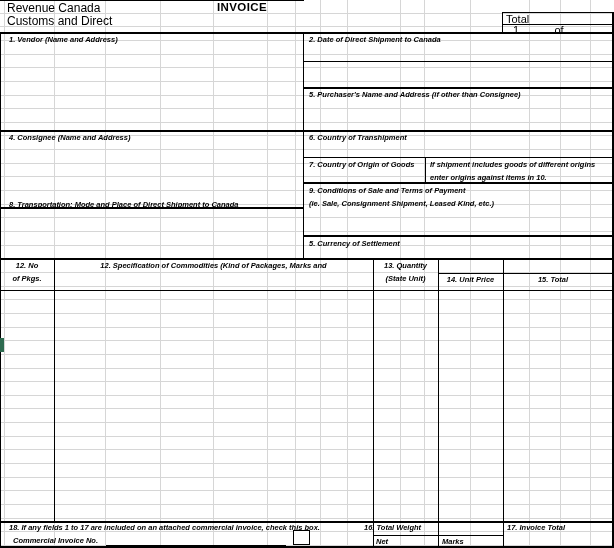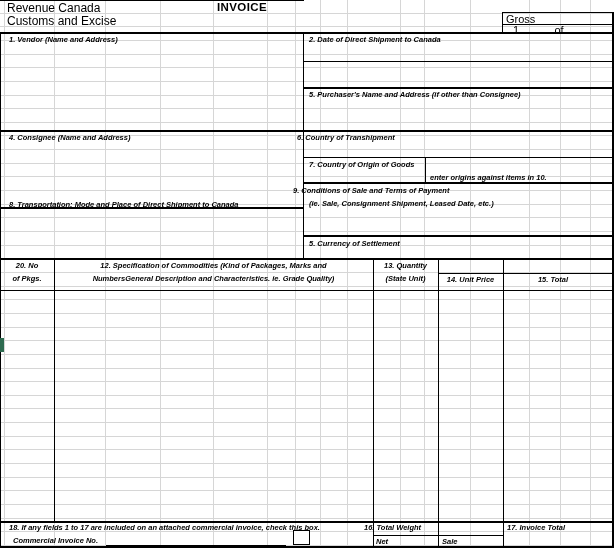--- a/index.html
+++ b/index.html
@@ -66,51 +66,51 @@
   <div class="bk" style="left:54px;top:258px;width:1px;height:264px"></div>
   <div class="bk" style="left:373px;top:258px;width:1px;height:290px"></div>
   <div class="bk" style="left:438px;top:258px;width:1px;height:290px"></div>
   <div class="bk" style="left:503px;top:258px;width:1px;height:290px"></div>
 
   <div class="bk" style="left:106px;top:545px;width:180px;height:1px"></div>
 
   <div id="greenmark" style="background: rgb(46, 107, 80);"></div>
 
   <div class="ttl" style="left:7px;top:2px">Revenue Canada</div>
-  <div class="ttl" style="left:7px;top:15px">Customs and Excise</div>
+  <div class="ttl" style="left:7px;top:15px">Customs and Direct</div>
   <div class="ttl big" style="left:217px;top:1px">INVOICE</div>
 
-  <div class="pg" style="left:506px;top:14px">Gross</div>
+  <div class="pg" style="left:506px;top:14px">Total</div>
   <div class="pg cc" style="left:502px;top:25px;width:28px">1</div>
   <div class="pg cc" style="left:529px;top:25px;width:60px">of</div>
 
   <div class="lbl" style="left:9px;top:35px">1. Vendor (Name and Address)</div>
   <div class="lbl" style="left:9px;top:133px">4. Consignee (Name and Address)</div>
   <div class="lbl" style="left:9px;top:200px">8. Transportation: Mode and Place of Direct Shipment to Canada</div>
 
   <div class="lbl" style="left:309px;top:35px">2. Date of Direct Shipment to Canada</div>
   <div class="lbl" style="left:309px;top:90px">5. Purchaser's Name and Address (if other than Consignee)</div>
-  <div class="lbl" style="left:297px;top:133px">6. Country of Transhipment</div>
+  <div class="lbl" style="left:309px;top:133px">6. Country of Transhipment</div>
   <div class="lbl" style="left:309px;top:160px">7. Country of Origin of Goods</div>
+  <div class="lbl" style="left:430px;top:160px">If shipment includes goods of different origins</div>
   <div class="lbl" style="left:430px;top:173px">enter origins against items in 10.</div>
-  <div class="lbl" style="left:293px;top:186px">9. Conditions of Sale and Terms of Payment</div>
-  <div class="lbl" style="left:309px;top:199px">(ie. Sale, Consignment Shipment, Leased Date, etc.)</div>
+  <div class="lbl" style="left:309px;top:186px">9. Conditions of Sale and Terms of Payment</div>
+  <div class="lbl" style="left:309px;top:199px">(ie. Sale, Consignment Shipment, Leased Kind, etc.)</div>
   <div class="lbl" style="left:309px;top:239px">5. Currency of Settlement</div>
 
-  <div class="lbl cc" style="left:0;top:261px;width:54px">20. No</div>
+  <div class="lbl cc" style="left:0;top:261px;width:54px">12. No</div>
   <div class="lbl cc" style="left:0;top:274px;width:54px">of Pkgs.</div>
   <div class="lbl cc" style="left:54px;top:261px;width:319px">12. Specification of Commodities (Kind of Packages, Marks and</div>
-  <div class="lbl cc" style="left:54px;top:274px;width:319px">NumbersGeneral Description and Characteristics. ie. Grade Quality)</div>
   <div class="lbl cc" style="left:373px;top:261px;width:65px">13. Quantity</div>
   <div class="lbl cc" style="left:373px;top:274px;width:65px">(State Unit)</div>
   <div class="lbl cc" style="left:438px;top:275px;width:65px">14. Unit Price</div>
   <div class="lbl cc" style="left:503px;top:275px;width:100px">15. Total</div>
 
   <div class="lbl" style="left:9px;top:523px">18. If any fields 1 to 17 are included on an attached commercial invoice, check this box.</div>
   <div class="lbl" style="left:13px;top:536px">Commercial Invoice No.</div>
   <div id="checkbox"></div>
 
   <div class="lbl" style="left:364px;top:523px">16. Total Weight</div>
   <div class="lbl" style="left:376px;top:537px">Net</div>
-  <div class="lbl" style="left:442px;top:537px">Sale</div>
+  <div class="lbl" style="left:442px;top:537px">Marks</div>
   <div class="lbl" style="left:507px;top:523px">17. Invoice Total</div>
 
 </div>
 
 </body></html>

